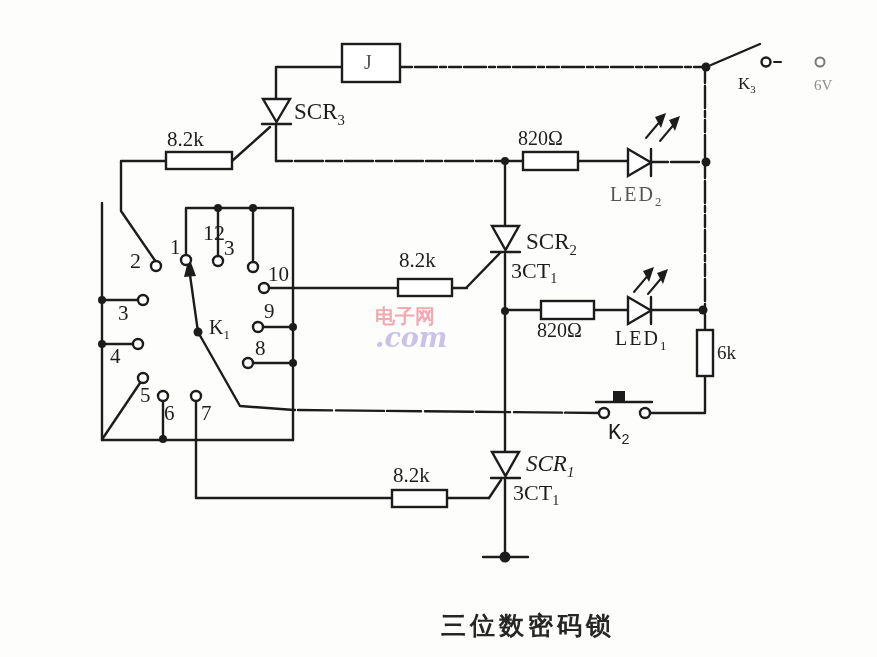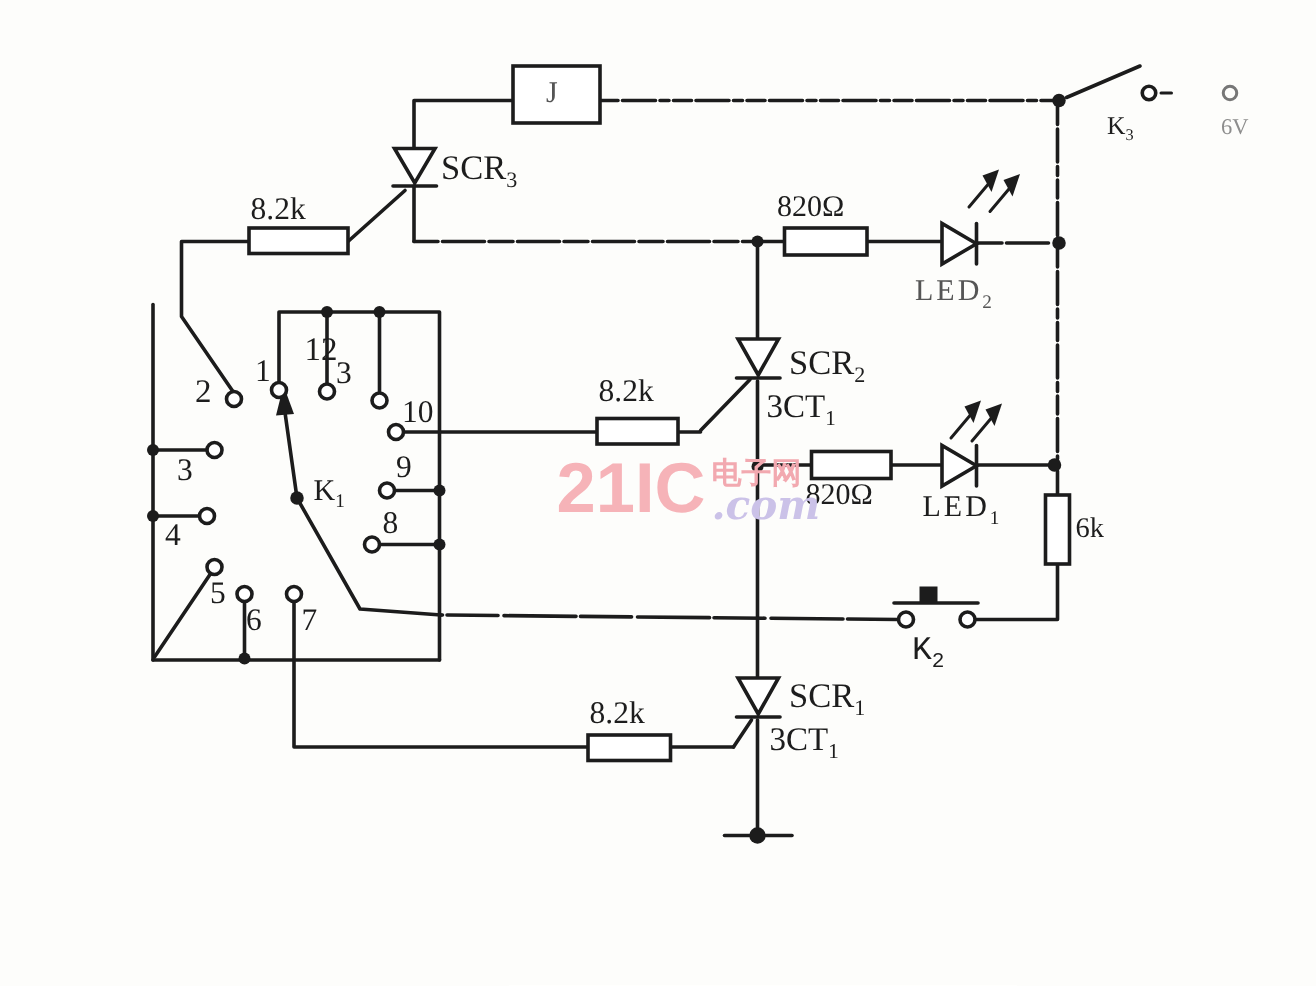--- a/index.html
+++ b/index.html
@@ -231,40 +231,40 @@
   <span class="lbl" style="left:537px;top:320px;font-size:20px;">820Ω</span>
 
   <span class="lbl" style="left:615px;top:328px;font-size:20px;letter-spacing:2px;text-align:center;"><span>LED</span><sub>1</sub></span>
 
   <span class="lbl" style="left:717px;top:343px;font-size:19px;">6k</span>
 
   <span class="lbl" style="left:608px;top:423px;font-size:22px;font-family:Liberation Mono, monospace;"><span>K</span><sub>2</sub></span>
 
   <span class="lbl" style="left:209px;top:317px;font-size:20px;"><span>K</span><sub>1</sub></span>
 
-  <span class="lbl" style="left:526px;top:452px;font-size:23px;"><span>SCR</span><sub>1</sub></span>
+  <span class="lbl" style="left:526px;top:452px;font-size:23px;font-style:italic;"><span>SCR</span><sub>1</sub></span>
   <span class="lbl" style="left:513px;top:482px;font-size:22px;"><span>3CT</span><sub>1</sub></span>
 
   <span class="lbl" style="left:393px;top:465px;font-size:21px;">8.2k</span>
 
   <span class="lbl" style="left:170px;top:237px;font-size:21px;">1</span>
   <span class="lbl" style="left:130px;top:250px;font-size:22px;">2</span>
   <span class="lbl" style="left:118px;top:303px;font-size:21px;">3</span>
   <span class="lbl" style="left:110px;top:346px;font-size:21px;">4</span>
   <span class="lbl" style="left:140px;top:385px;font-size:21px;">5</span>
   <span class="lbl" style="left:164px;top:403px;font-size:21px;">6</span>
   <span class="lbl" style="left:201px;top:403px;font-size:21px;">7</span>
   <span class="lbl" style="left:255px;top:338px;font-size:21px;">8</span>
   <span class="lbl" style="left:264px;top:301px;font-size:21px;">9</span>
   <span class="lbl" style="left:268px;top:264px;font-size:21px;">10</span>
   <span class="lbl" style="left:224px;top:238px;font-size:21px;">3</span>
   <span class="lbl" style="left:203px;top:222px;font-size:22px;">12</span>
 
   <div class="wm">
-    <span class="wm-brand">21IC</span>
     <span class="wm-col">
       <span class="wm-site">电子网</span>
       <span class="wm-domain">.com</span>
     </span>
   </div>
 
+  <div class="caption">三位数密码锁</div>
 
 </div>
 
 </body></html>

